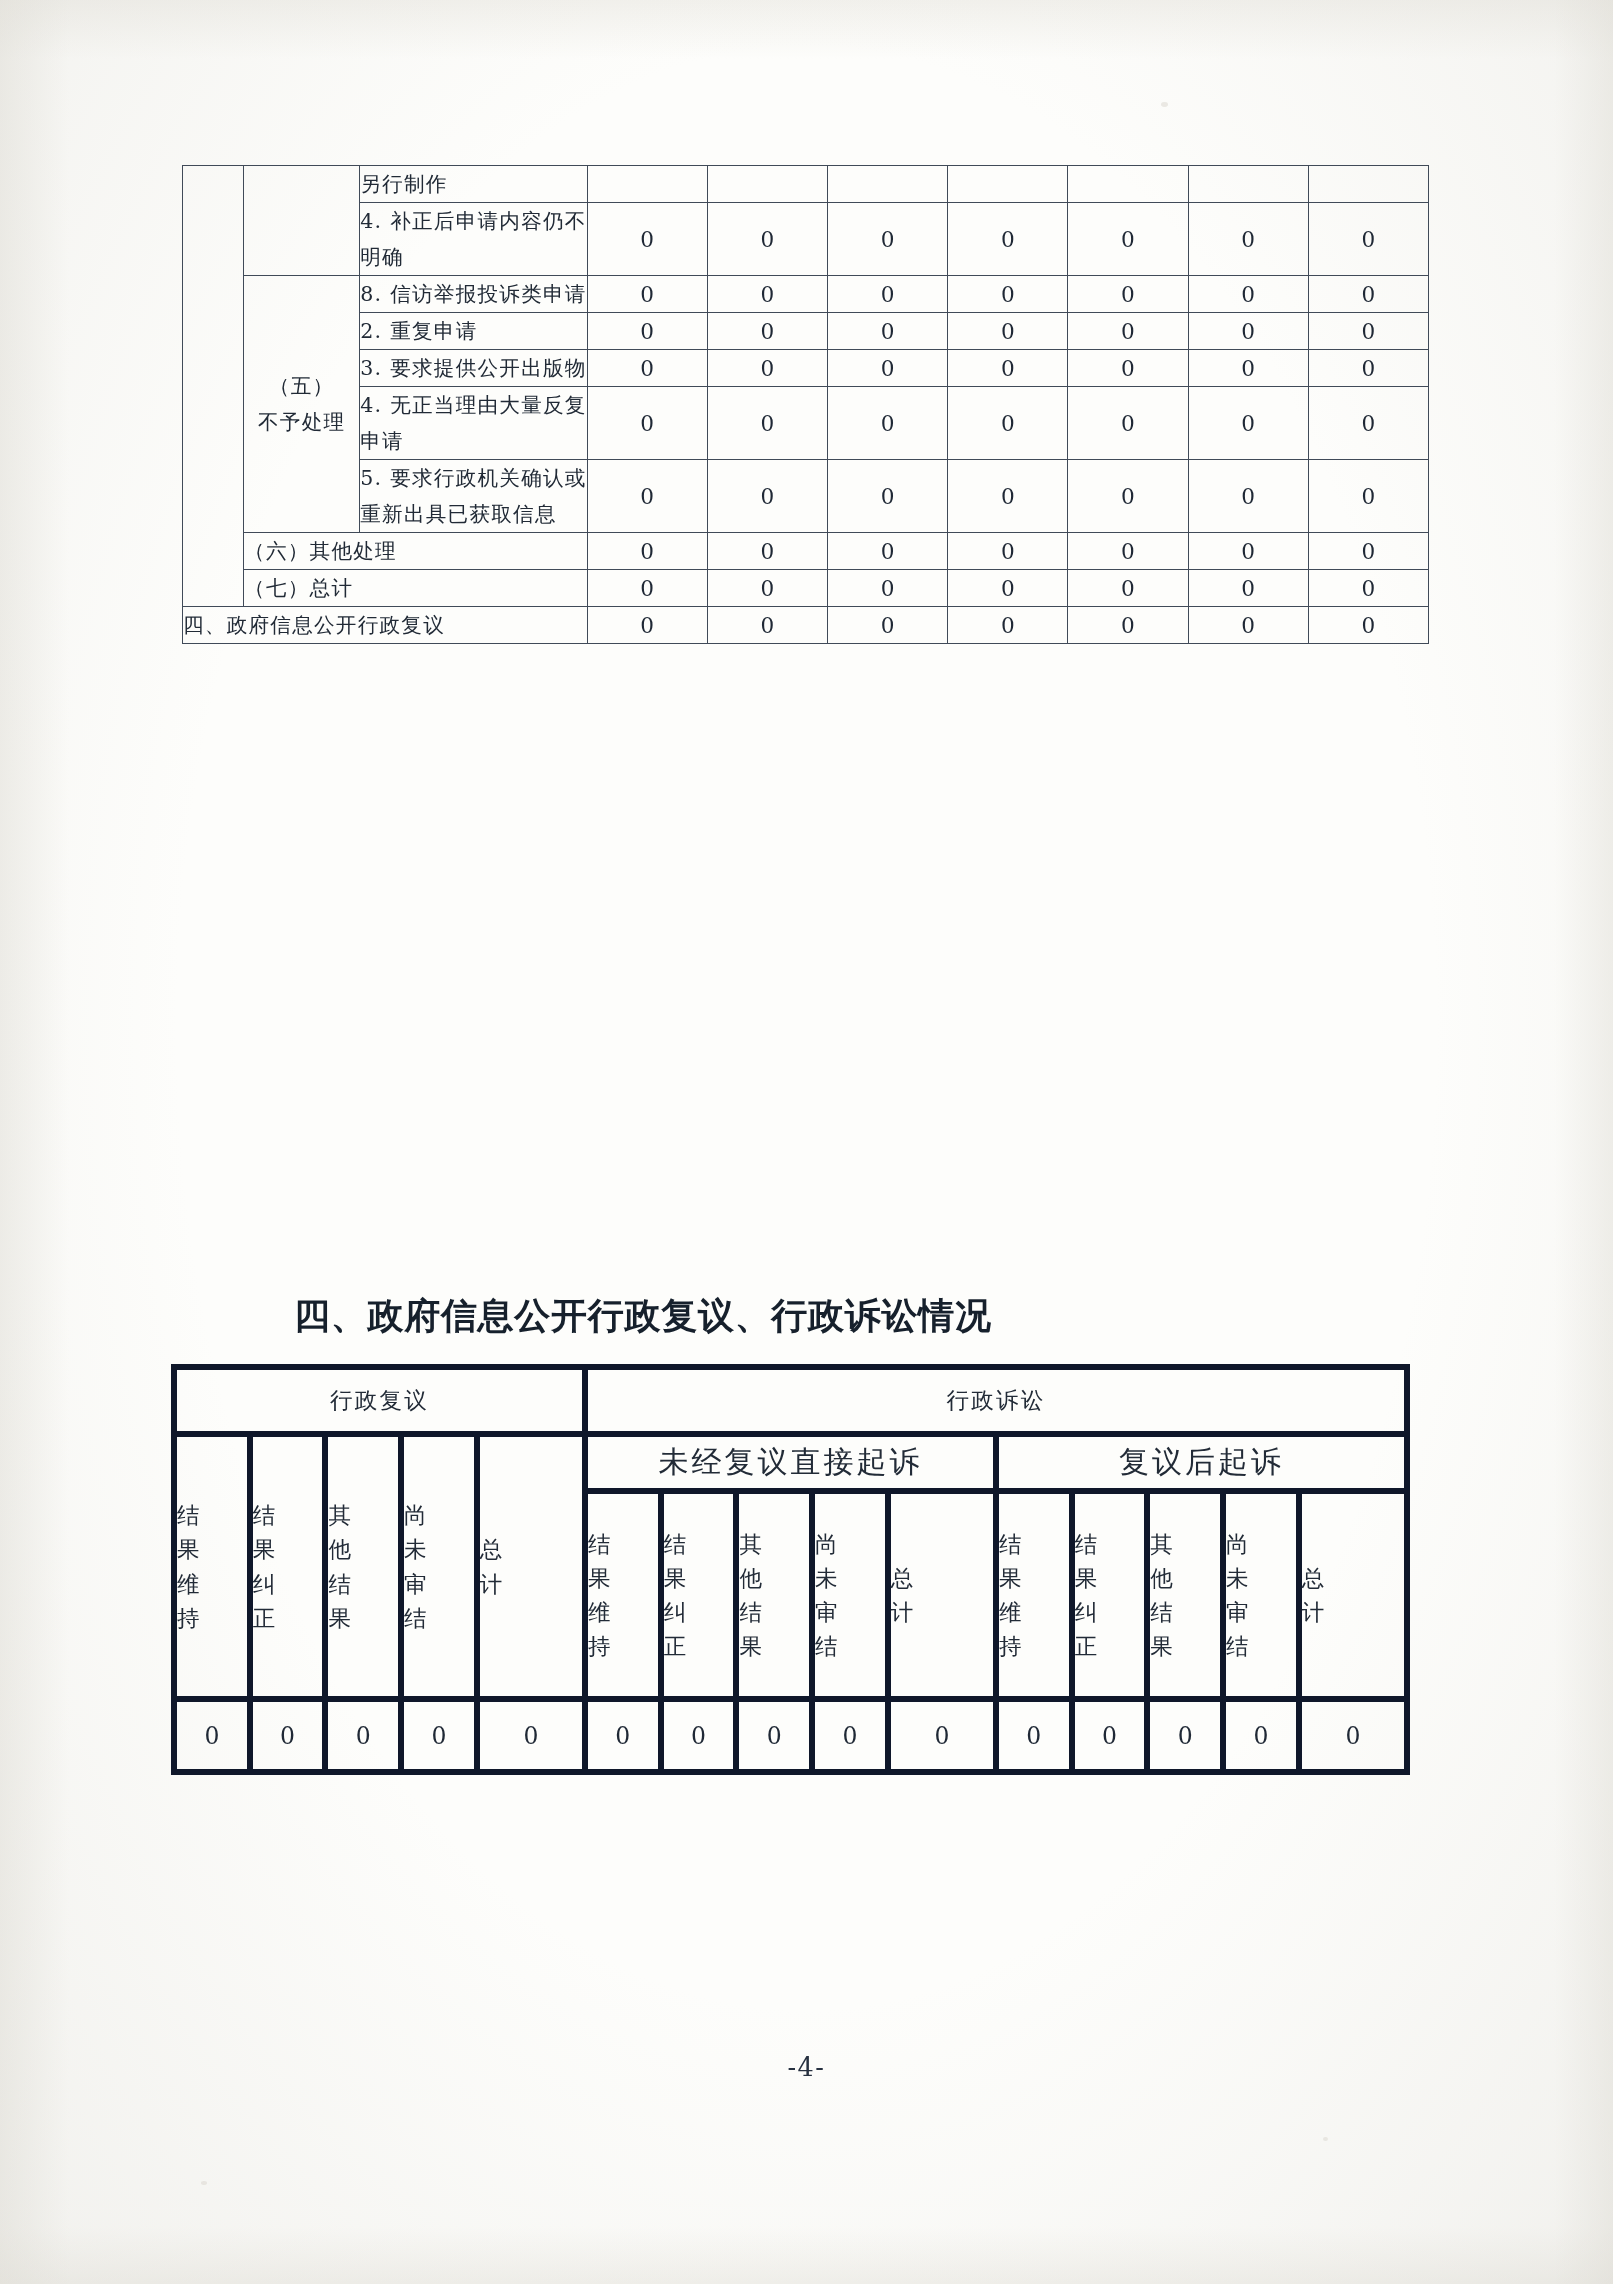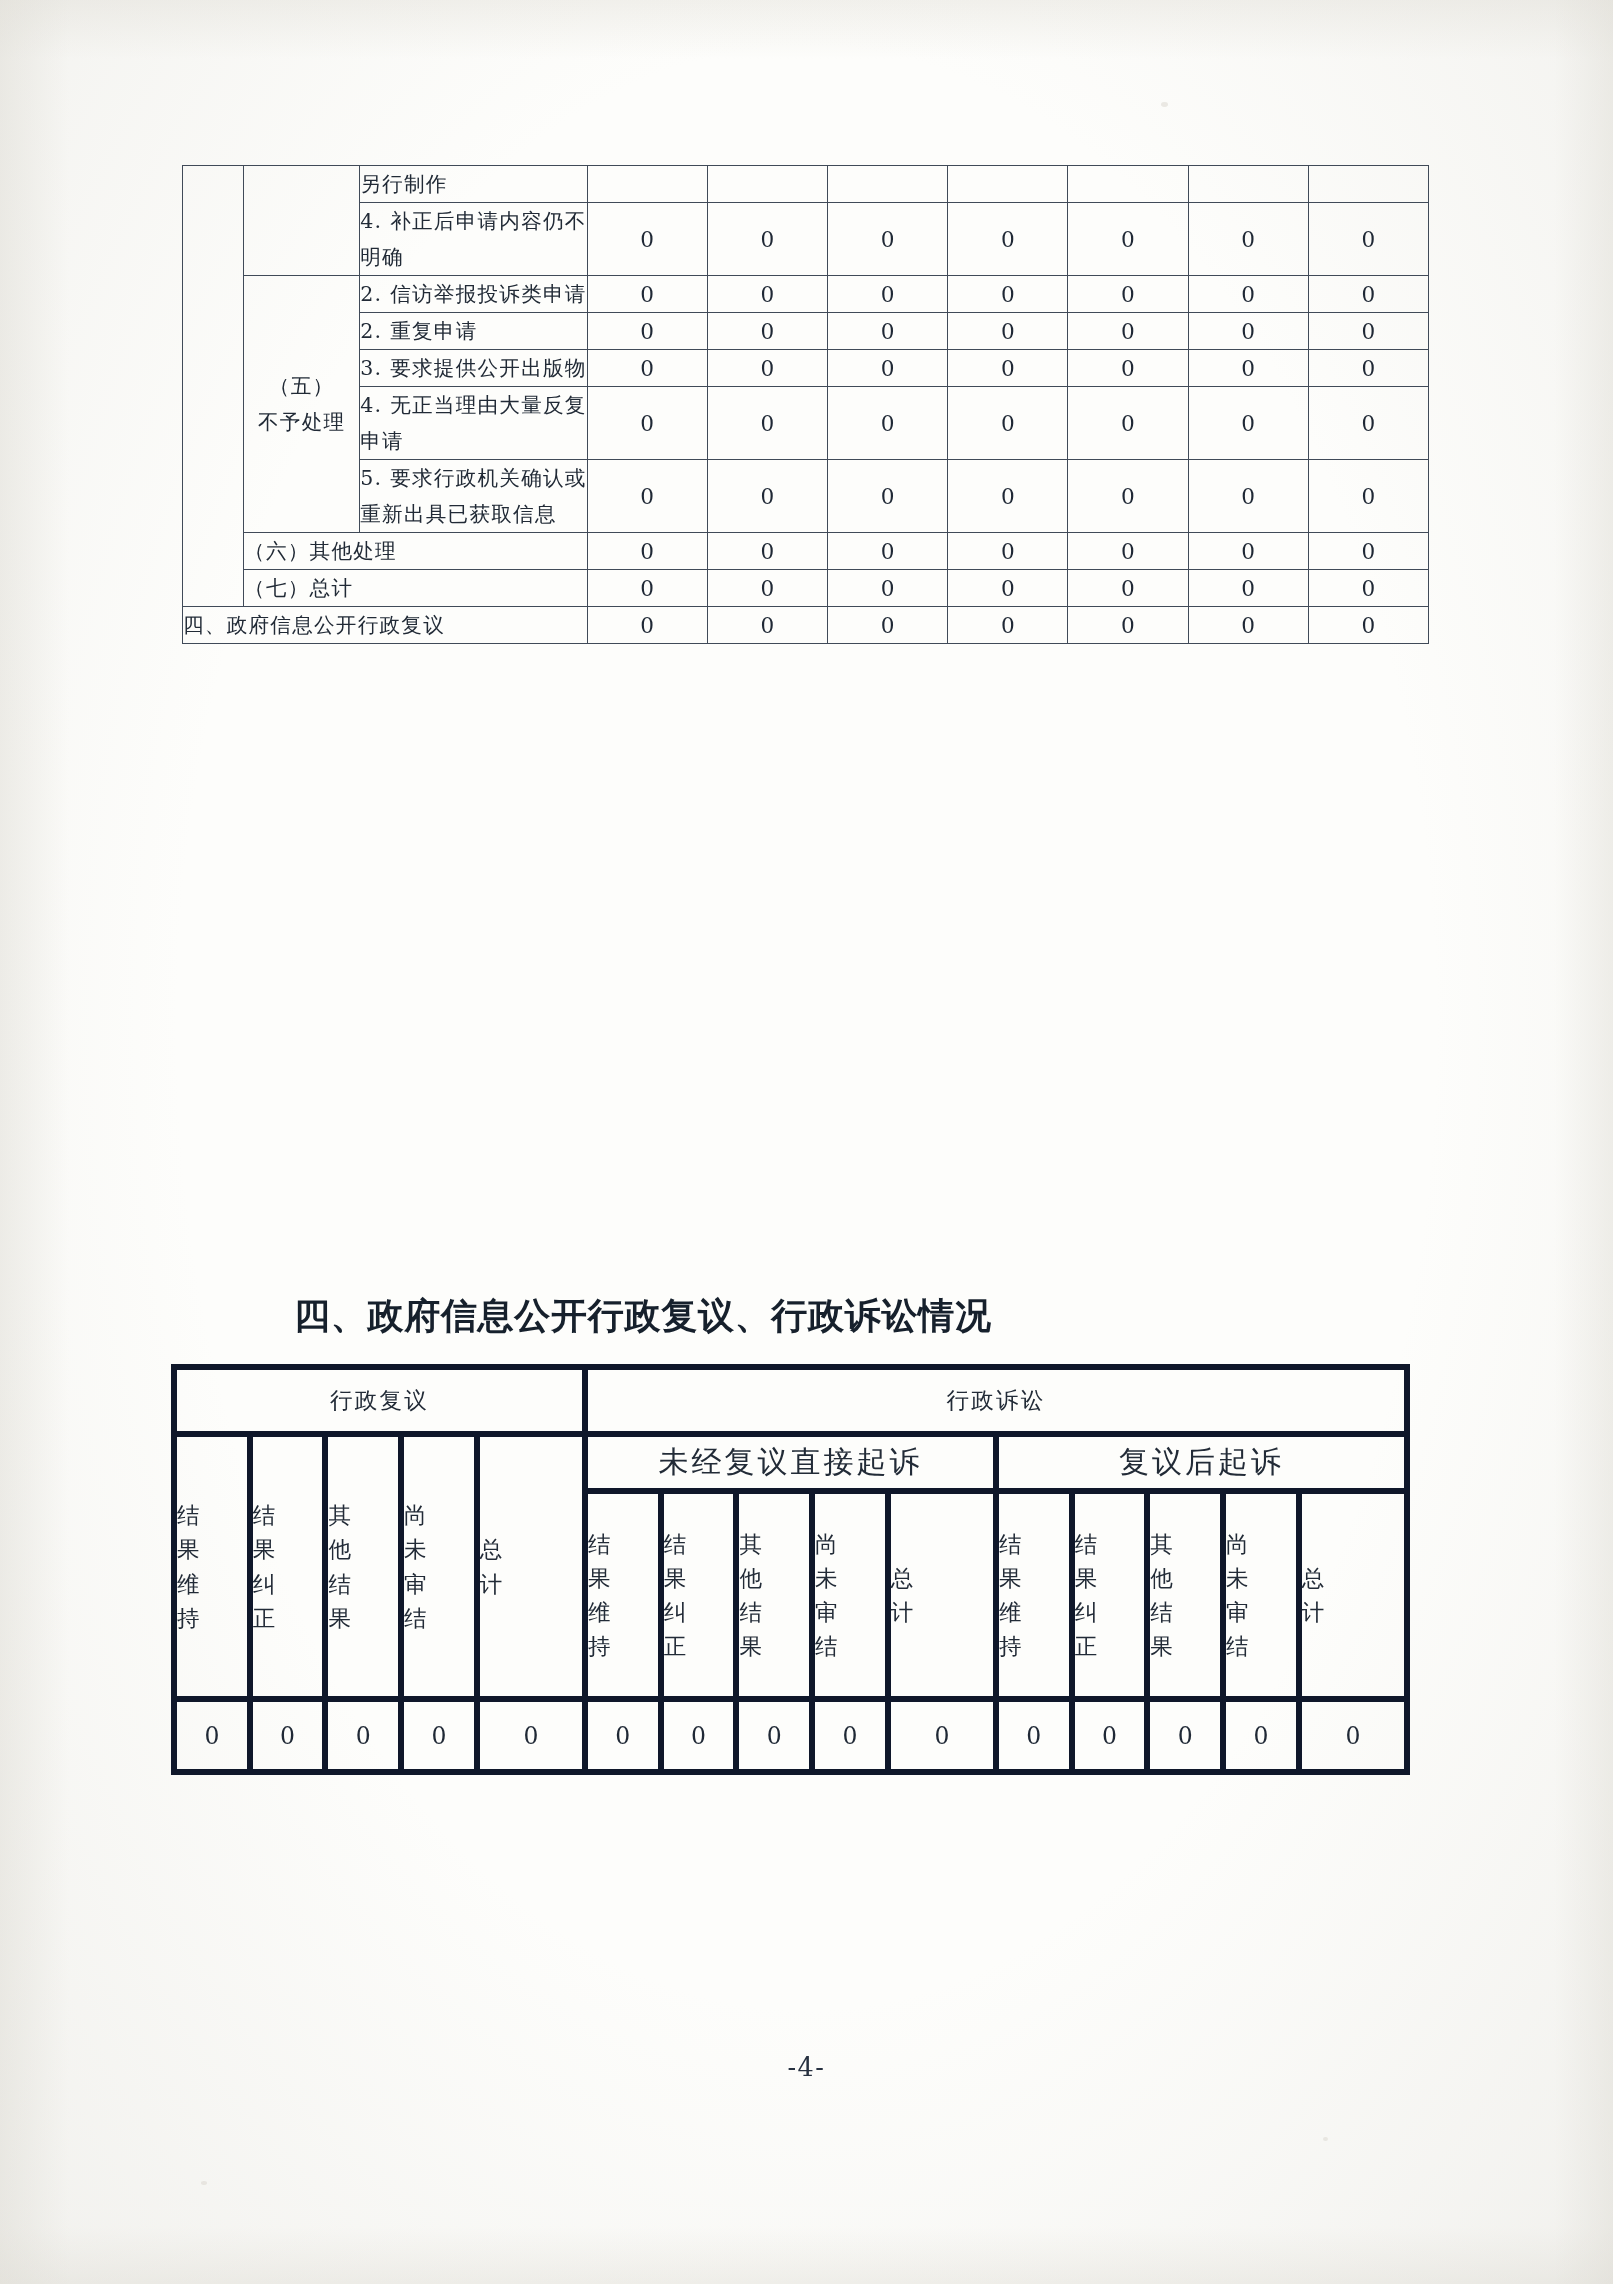--- a/index.html
+++ b/index.html
@@ -224,21 +224,21 @@
           <td class="num">0</td>
           <td class="num">0</td>
           <td class="num">0</td>
           <td class="num">0</td>
           <td class="num">0</td>
         </tr>
 
         <tr>
           <td class="lbl-center" rowspan="5" style="white-space:pre-line;">（五）
 不予处理</td>
-          <td class="lbl">2. 信访举报投诉类申请</td>
+          <td class="lbl">8. 信访举报投诉类申请</td>
           <td class="num">0</td>
           <td class="num">0</td>
           <td class="num">0</td>
           <td class="num">0</td>
           <td class="num">0</td>
           <td class="num">0</td>
           <td class="num">0</td>
         </tr>
         <tr>
           <td class="lbl">2. 重复申请</td>

